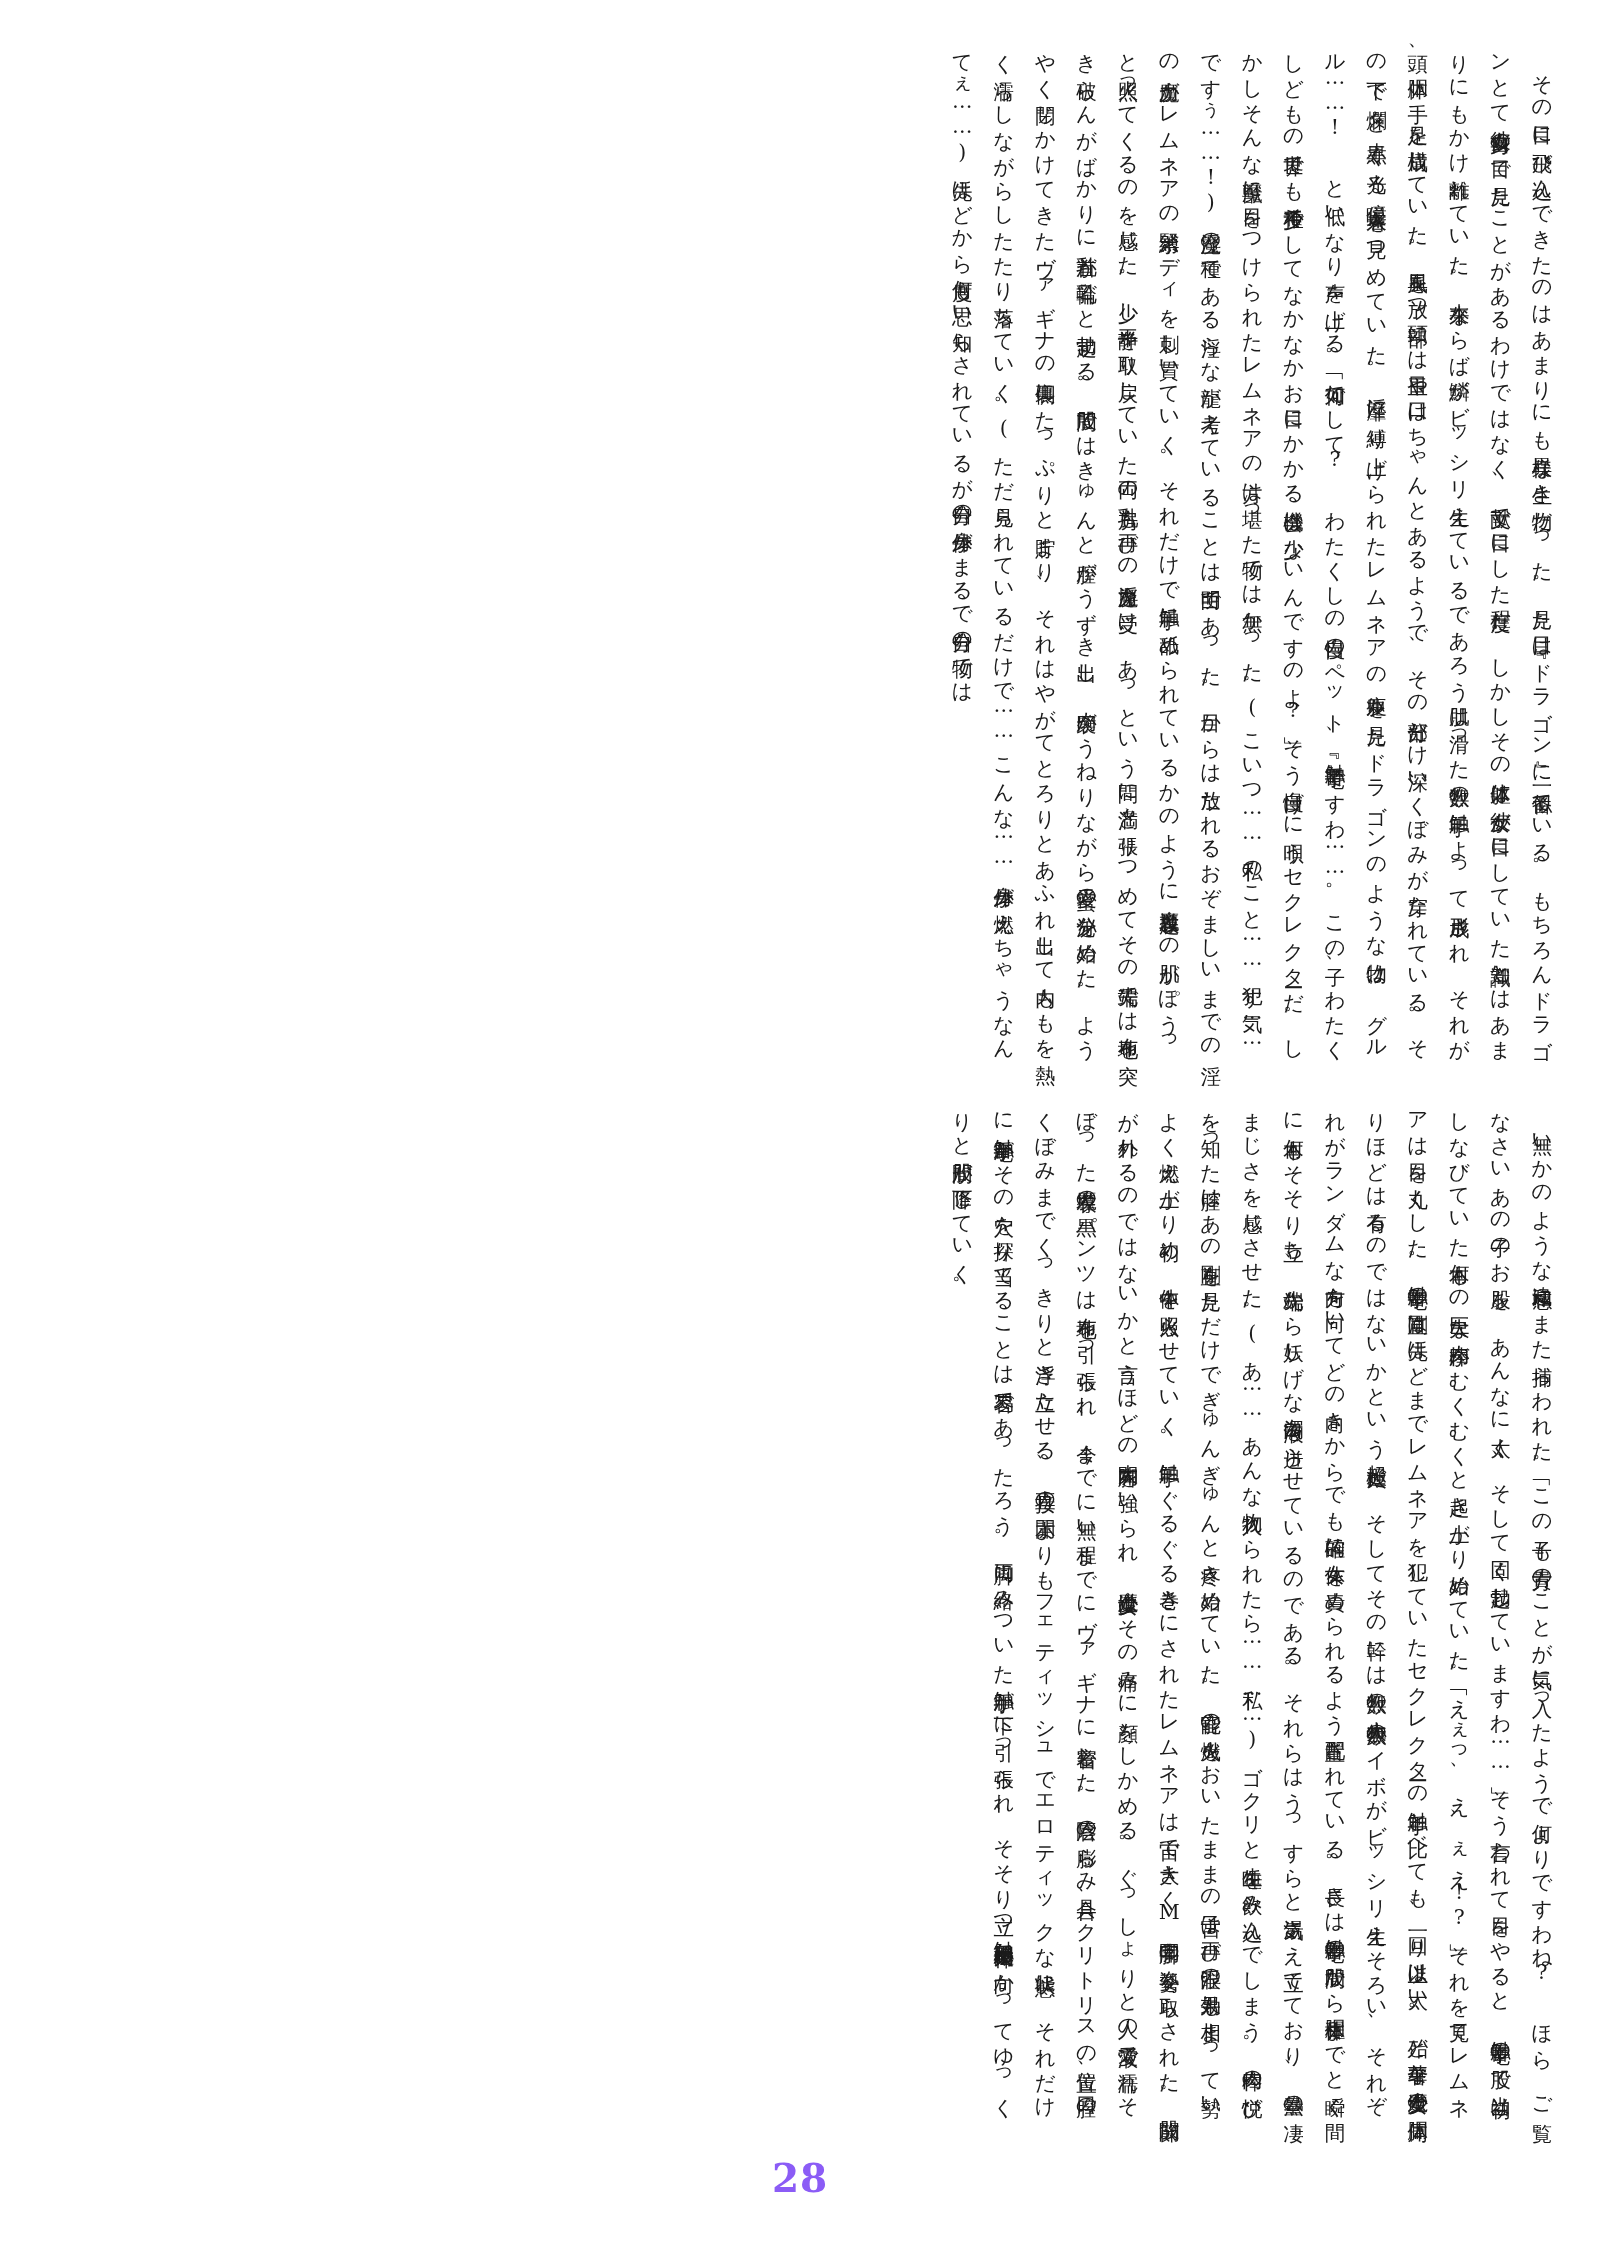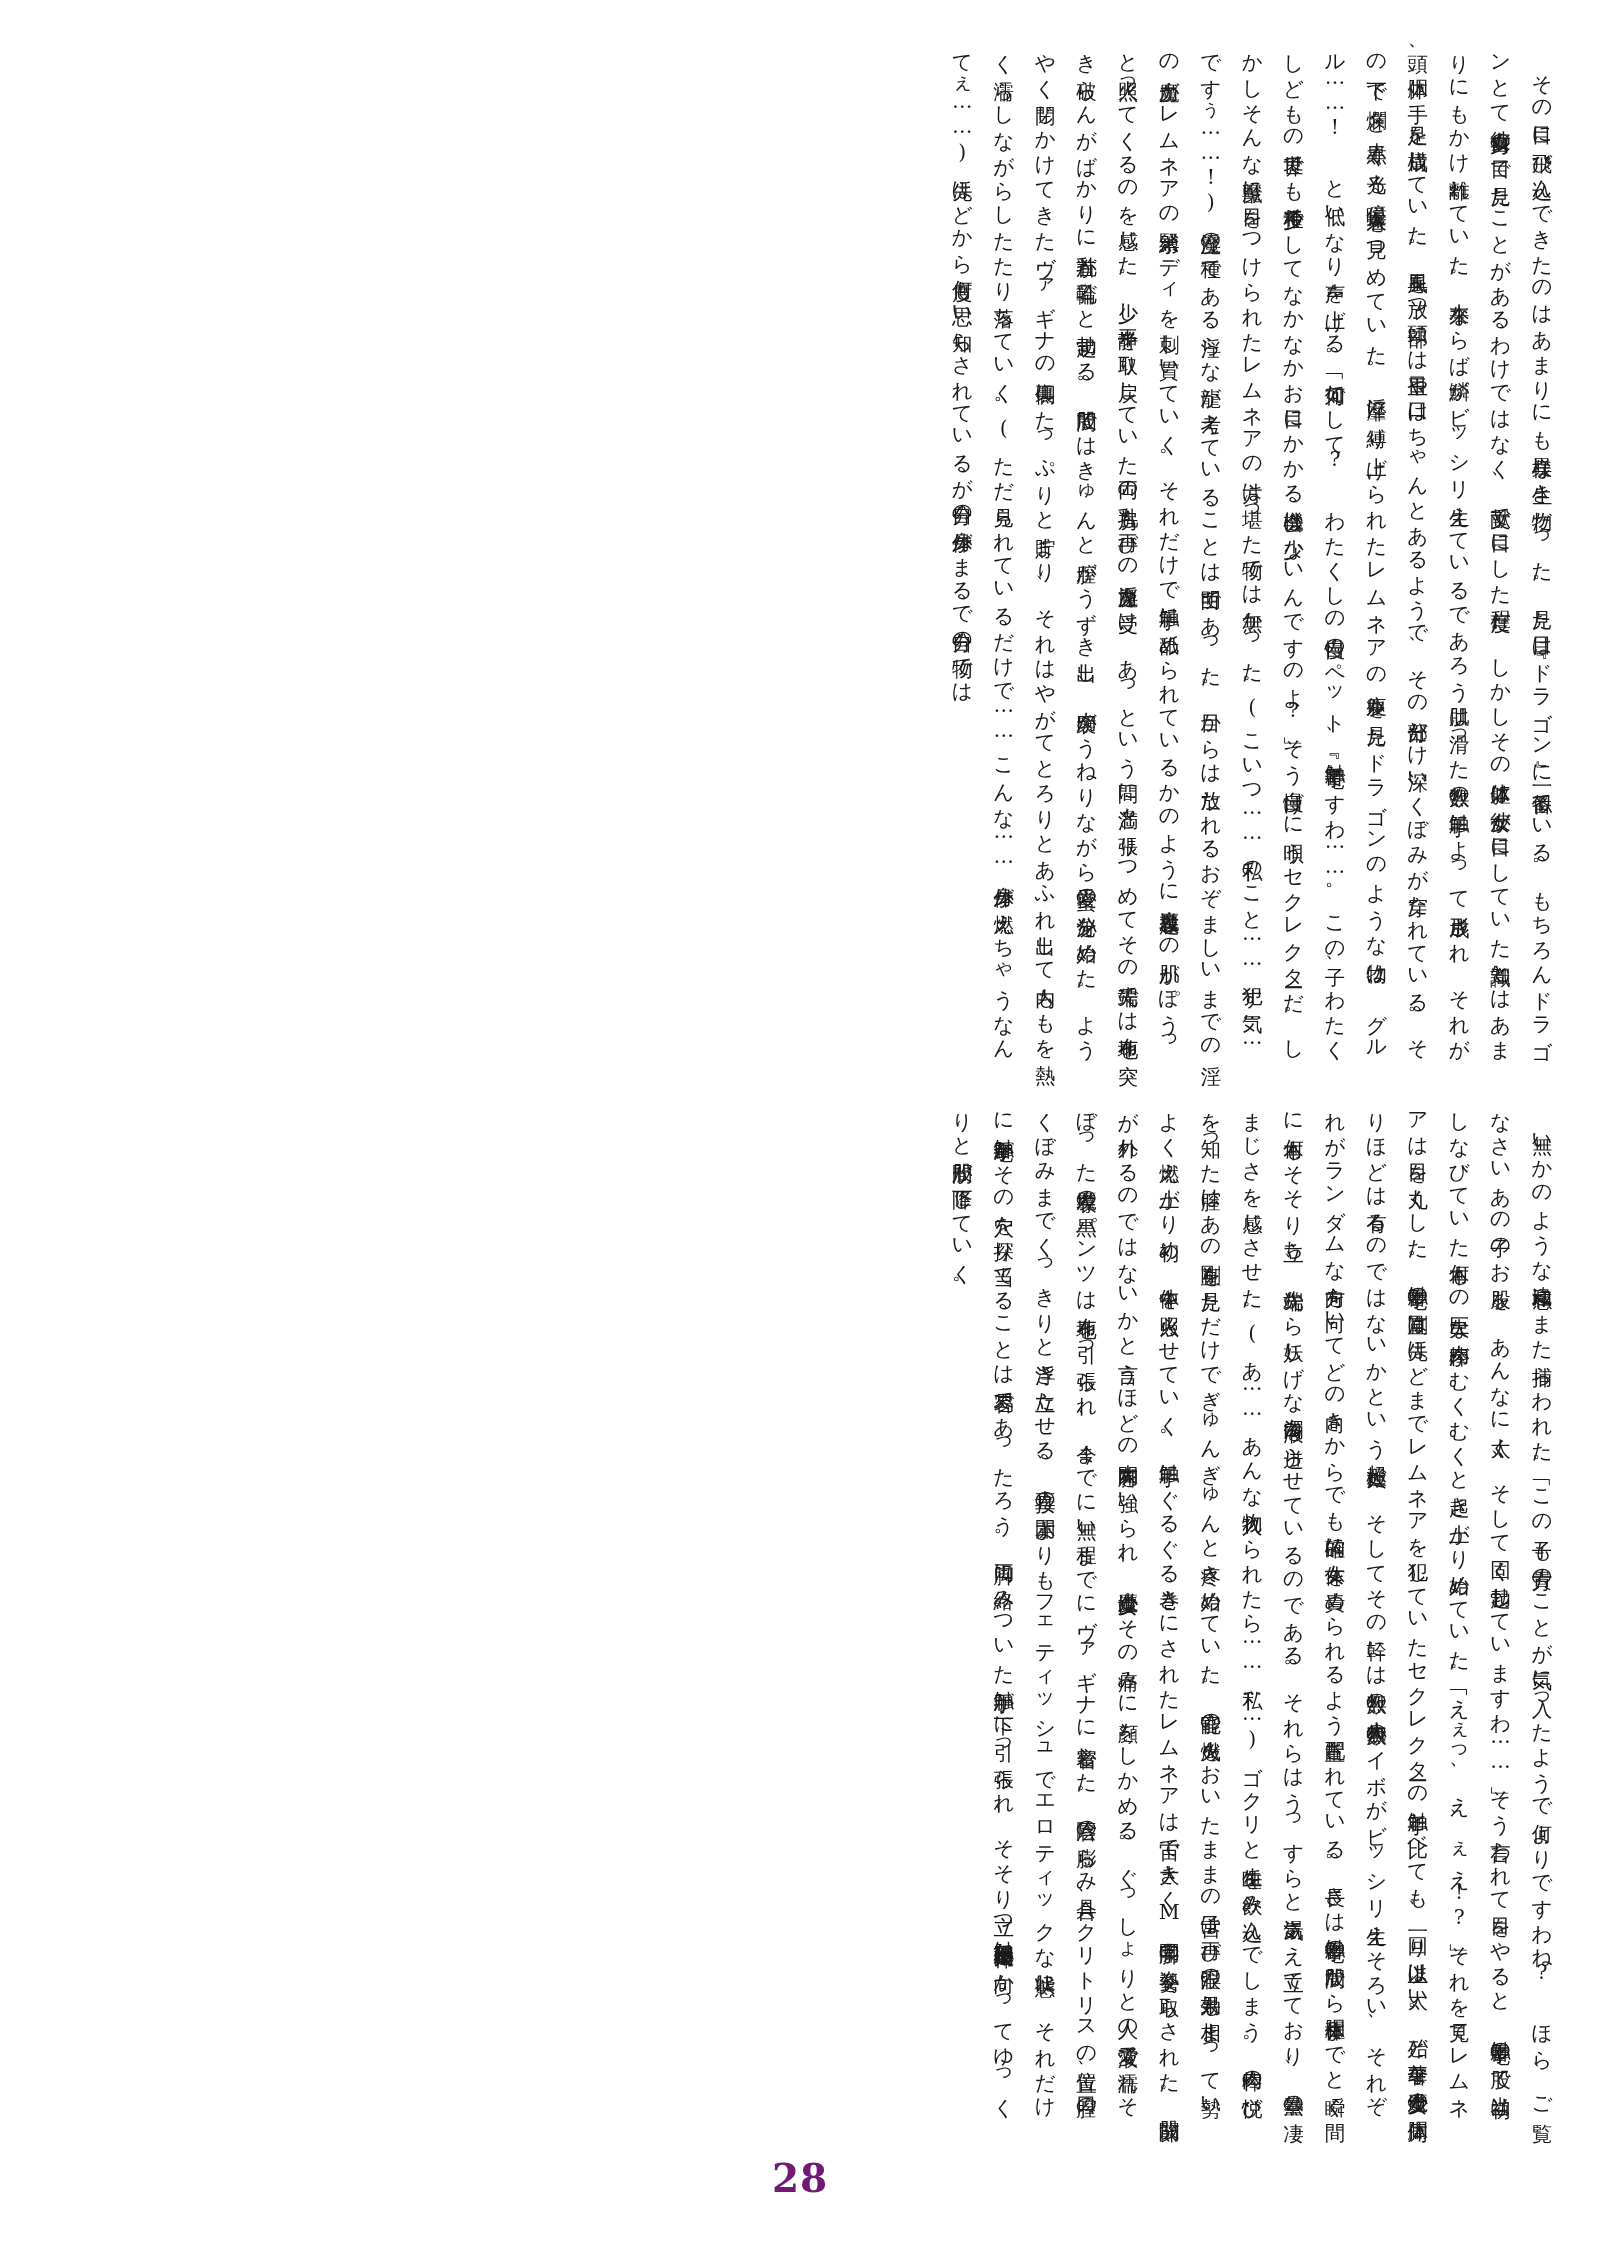--- a/index.html
+++ b/index.html
@@ -50,21 +50,21 @@
   }
   .page-number {
     position: absolute;
     left: 0;
     right: 0;
     bottom: 58px;
     text-align: center;
     font-family: "DejaVu Serif", "Liberation Serif", serif;
     font-size: 39px;
     font-weight: bold;
-    color: #701a75;
+    color: #8b5cf6;
     letter-spacing: 0.02em;
   }
 </style>
 </head>
 <body>
 
 <div class="page">
 
   <div class="block" id="block-upper">
     <p>その目に飛び込んできたのはあまりにも異様な生き物だった。見た目は『ドラゴン』に一番似ている。もちろんドラゴンとて彼女自身の目で見たことがあるわけではなく、文献で目にした程度だ。しかしその体躯は彼女が目にしていた知識とはあまりにもかけ離れていた。本来ならば鱗がビッシリ生えているであろう肌は滑った無数の触手によって形成され、それが頭、胴体、手、足を構成していた。異風を放つ頭部には目玉や口はちゃんとあるようで、その部分だけ深いくぼみが穿たれている。その下で爛々と赤黒く光る瞳侵入者を見つめていた。淫靡に縛り上げられたレムネアの痩躯を見たドラゴンのような物は、グルル……! と低いなり声を上げる。「如何でして? わたくしの自慢のペット、『触手竜』ですわ……。この子、わたくしどもの世界でも希少種でしてなかなかお目にかかる機会は少ないんですのよ?」そう自慢げに唄うセクレクターだ。しかしそんな魔獣に目をつけられたレムネアの方は堪った物では無かった。(こいつ……私のこと……犯す気……ですぅ……!)淫魔の一種である淫らな龍が考えていることは明白であった。目からは放たれるおぞましいまでの淫の魔力がレムネアの緊縛ボディを刺し貫いていく。それだけで触手に舐められているかのように魔導衣越しの肌がぽうっと火照ってくるのを感じた。少し平静を取り戻していた両の乳房も再びの淫魔力を受け、あっという間に満々と張りつめてその先端では布地を突き破らんがばかりに乳首が乳輪ごと勃起する。股間ではきゅんと膣がうずき出し、肉襞がうねりながら愛蜜の分泌を始めた。ようやく閉じかけてきたヴァギナの裏側にたっぷりと貯まり、それはやがてとろりとあふれ出して内ももを熱く濡らしながらしたたり落ちていく。(ただ見られているだけで……こんな……身体が燃えちゃうなんてぇ……)先ほどから何度も思い知らされているが自分の身体がまるで自分の物では</p>

